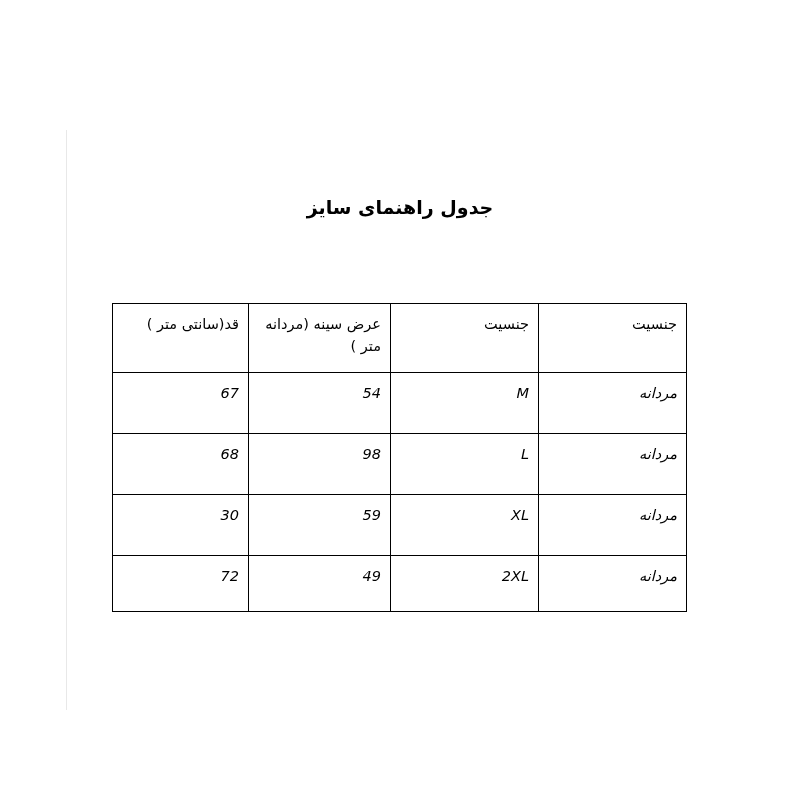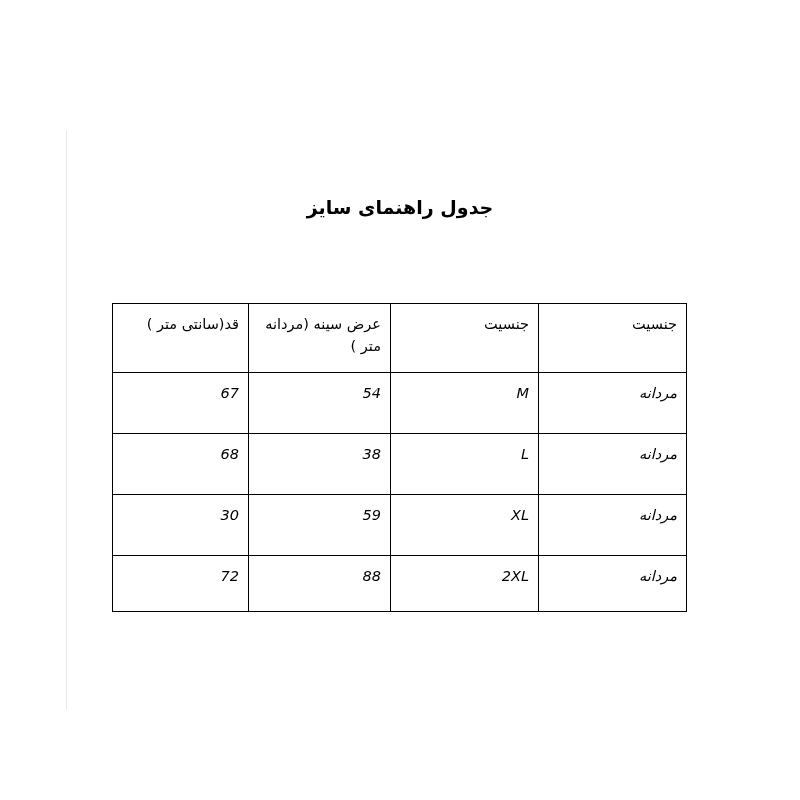--- a/index.html
+++ b/index.html
@@ -113,32 +113,32 @@
       <tbody>
         <tr>
           <td>مردانه</td>
           <td class="ltr-cell">M</td>
           <td class="ltr-cell">54</td>
           <td class="ltr-cell">67</td>
         </tr>
         <tr>
           <td>مردانه</td>
           <td class="ltr-cell">L</td>
-          <td class="ltr-cell">38</td>
+          <td class="ltr-cell">98</td>
           <td class="ltr-cell">68</td>
         </tr>
         <tr>
           <td>مردانه</td>
           <td class="ltr-cell">XL</td>
           <td class="ltr-cell">59</td>
           <td class="ltr-cell">30</td>
         </tr>
         <tr>
           <td>مردانه</td>
           <td class="ltr-cell">2XL</td>
-          <td class="ltr-cell">88</td>
+          <td class="ltr-cell">49</td>
           <td class="ltr-cell">72</td>
         </tr>
       </tbody>
     </table>
   </div>
 
 </div>
 
 </body></html>

